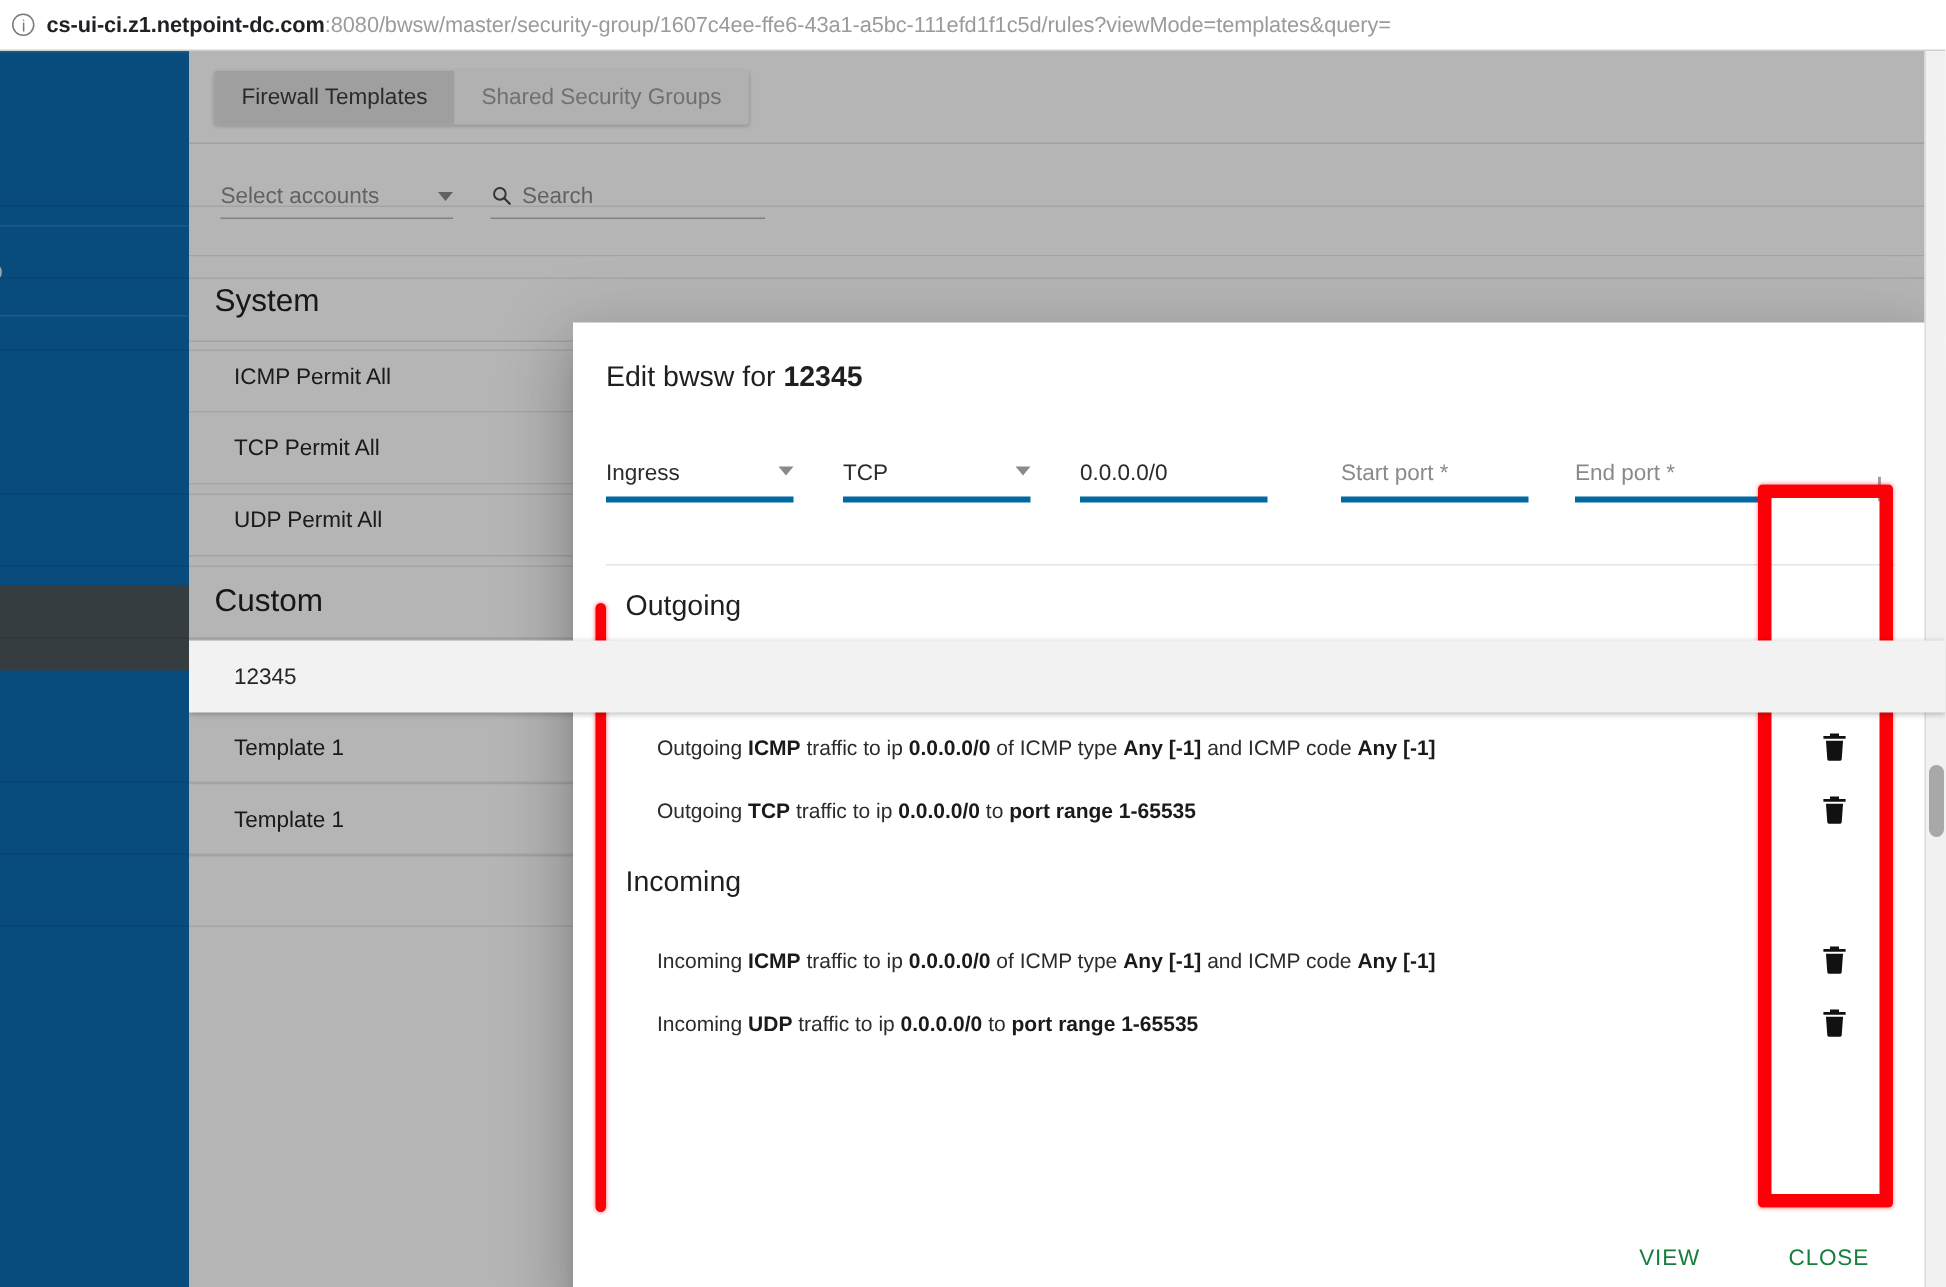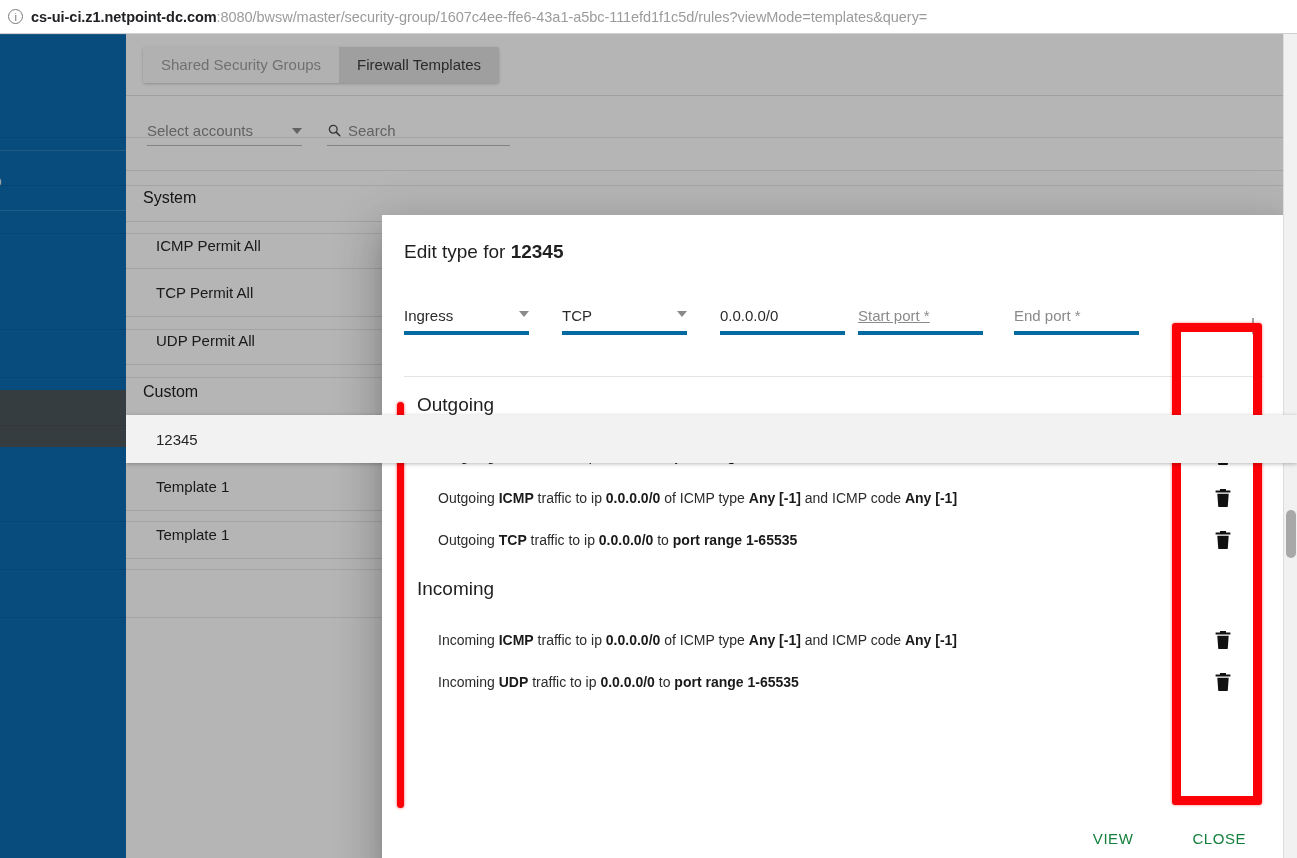--- a/index.html
+++ b/index.html
@@ -141,21 +141,21 @@
   .search-icon { width: 15px; height: 15px; flex: 0 0 auto; align-self: center; }
   .search-ph { font-size: 15px; color: #8a8a8a; }
 
   
   .tpl-pane {
     position: absolute; left: 0; top: 137px; width: 1171px; height: 687px;
     background: #ffffff;
     overflow: hidden;
   }
   .tpl-group-title {
-    font-size: 16px; color: #212121; padding: 18px 0 14px 17px;
+    font-size: 21px; color: #212121; padding: 18px 0 14px 17px;
   }
   .tpl-item {
     height: 48px; display: flex; align-items: center;
     padding-left: 30px; font-size: 15px; color: #262626;
     border-bottom: 1px solid #e4e4e4;
     background: #ffffff; cursor: pointer;
   }
   .tpl-item.first { border-top: 1px solid #e4e4e4; }
   .tpl-item.selected {
     background: #f2f2f2;
@@ -193,21 +193,21 @@
     position: relative;
     border-bottom: 4px solid #0369a1;
     padding-bottom: 7px;
     font-size: 15px; color: #2b2b2b;
     cursor: pointer;
   }
   .fld.ph { color: #8a8a8a; }
   .fld-sel { width: 125px; }
   .fld-proto { width: 125px; margin-left: 33px; }
   .fld-cidr { width: 125px; margin-left: 33px; color: #2b2b2b; cursor: text; }
-  .fld-start { width: 125px; margin-left: 13px; cursor: text; text-decoration: underline; }
+  .fld-start { width: 125px; margin-left: 49px; cursor: text; }
   .fld-end { width: 125px; margin-left: 31px; cursor: text; }
   .fld .caret-down { top: 4px; }
   .add-btn {
     position: absolute; left: 817px; top: -13px;
     width: 64px; height: 64px;
     display: flex; align-items: center; justify-content: center;
     color: #9a9a9a; font-size: 30px; font-weight: 300;
     cursor: pointer; user-select: none;
   }
 
@@ -335,25 +335,25 @@
         <div class="nav-item">
           
         </div>
       </div>
     </div>
 
     <div class="main">
 
       <div class="tabs-row">
         <div class="tabs">
+          <div class="tab active">
+            <span>Firewall Templates</span>
+          </div>
           <div class="tab">
             <span>Shared Security Groups</span>
-          </div>
-          <div class="tab active">
-            <span>Firewall Templates</span>
           </div>
         </div>
       </div>
 
       <div class="filter-row">
         <div class="select-accounts">
           <span>Select accounts</span>
           <span class="caret-down"></span>
         </div>
         <div class="search-wrap">
@@ -396,21 +396,21 @@
       <div class="bg-line" style="top:295px"></div>
       <div class="bg-line" style="top:343px"></div>
       <div class="bg-line" style="top:391px"></div>
       <div class="bg-line" style="top:487px"></div>
       <div class="bg-line" style="top:535px"></div>
       <div class="bg-line" style="top:583px"></div>
     </div>
 
     <div class="dialog">
 
-      <div class="dlg-title"><span>Edit type for </span><b>12345</b></div>
+      <div class="dlg-title"><span>Edit bwsw for </span><b>12345</b></div>
 
       <div class="new-rule-row">
         <div class="fld fld-sel">
           <span>Ingress</span>
           <span class="caret-down"></span>
         </div>
         <div class="fld fld-proto">
           <span>TCP</span>
           <span class="caret-down"></span>
         </div>

